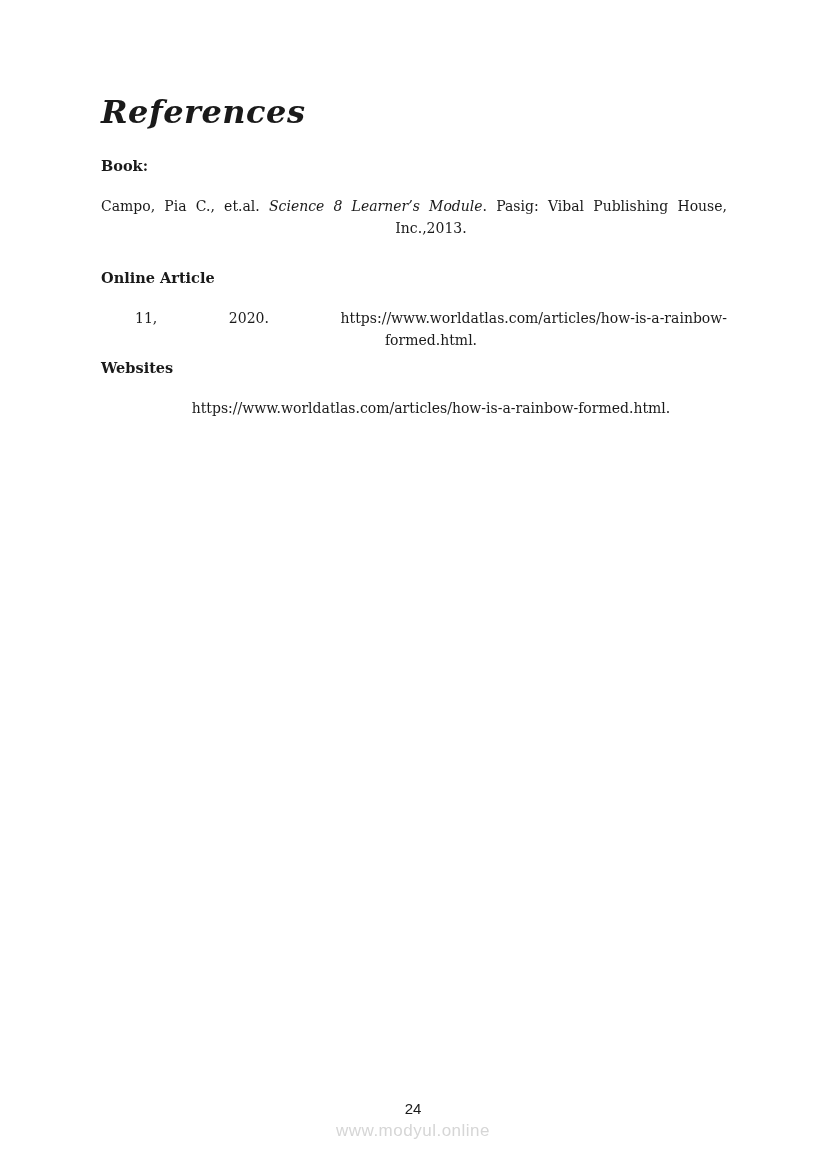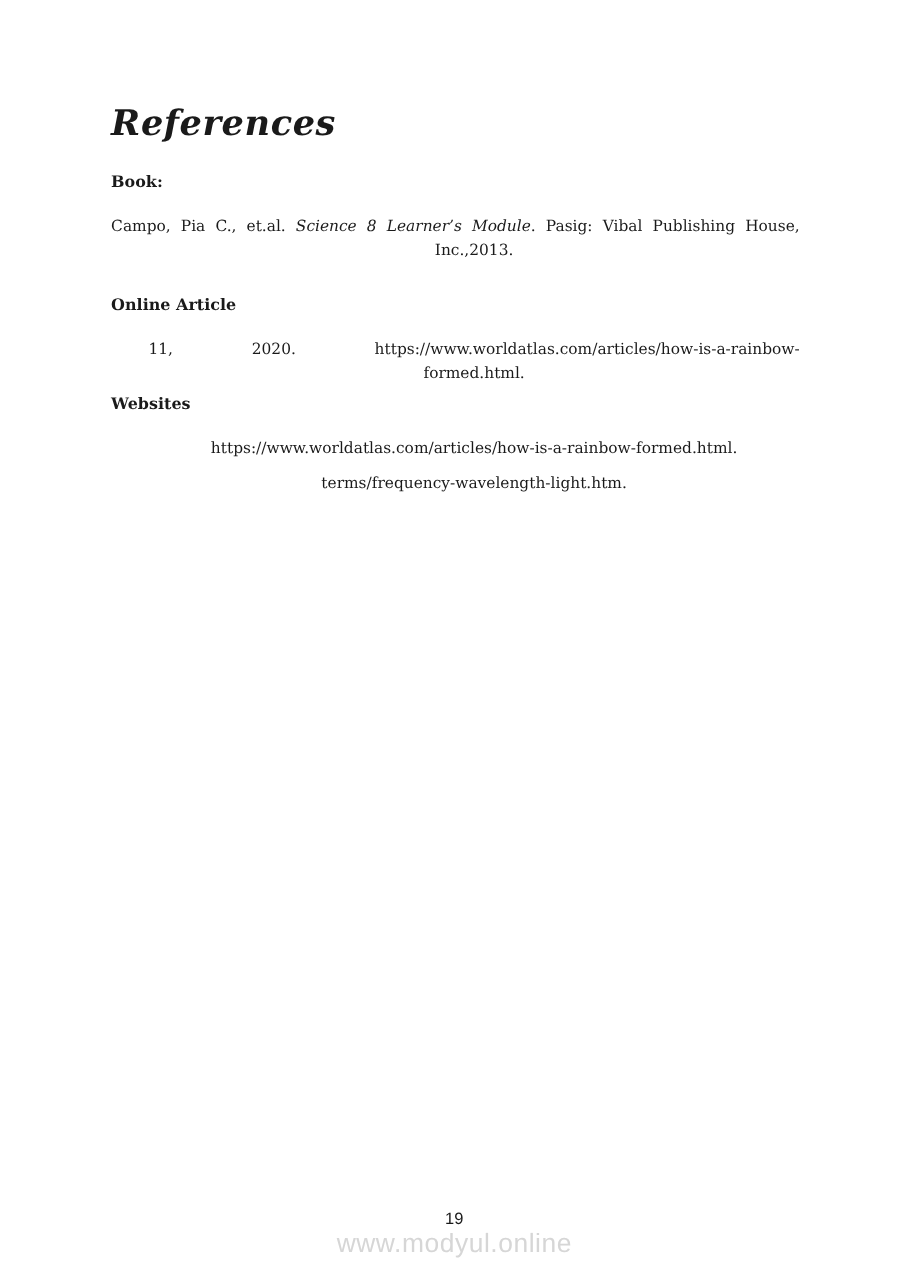--- a/index.html
+++ b/index.html
@@ -55,21 +55,21 @@
     font-size: 15px;
     line-height: 18px;
     color: #1a1a1a;
   }
   .watermark {
     position: absolute;
     left: 0; right: 0;
     top: 1118px;
     text-align: center;
     font-family: "Liberation Sans", sans-serif;
-    font-size: 24px;
+    font-size: 17px;
     line-height: 26px;
     color: #d6d6d6;
     letter-spacing: 0.5px;
   }
 </style>
 </head>
 <body>
 
 <div class="page">
 
@@ -90,20 +90,19 @@
       <div class="line indent"><span>formed.html.</span></div>
     </div>
   </section>
 
   <section>
     <h2 class="sec-head h-websites">Websites</h2>
     <div class="entry">
       <div class="line indent"><span>https://www.worldatlas.com/articles/how-is-a-rainbow-formed.html.</span></div>
     </div>
     <div class="entry e-hsw">
-      <div class="line indent"><span>terms/frequency-wavelength-light.htm.</span></div>
     </div>
   </section>
 
 </div>
 
-<div class="page-number">19</div>
+<div class="page-number">24</div>
 <div class="watermark">www.modyul.online</div>
 
 </body></html>

